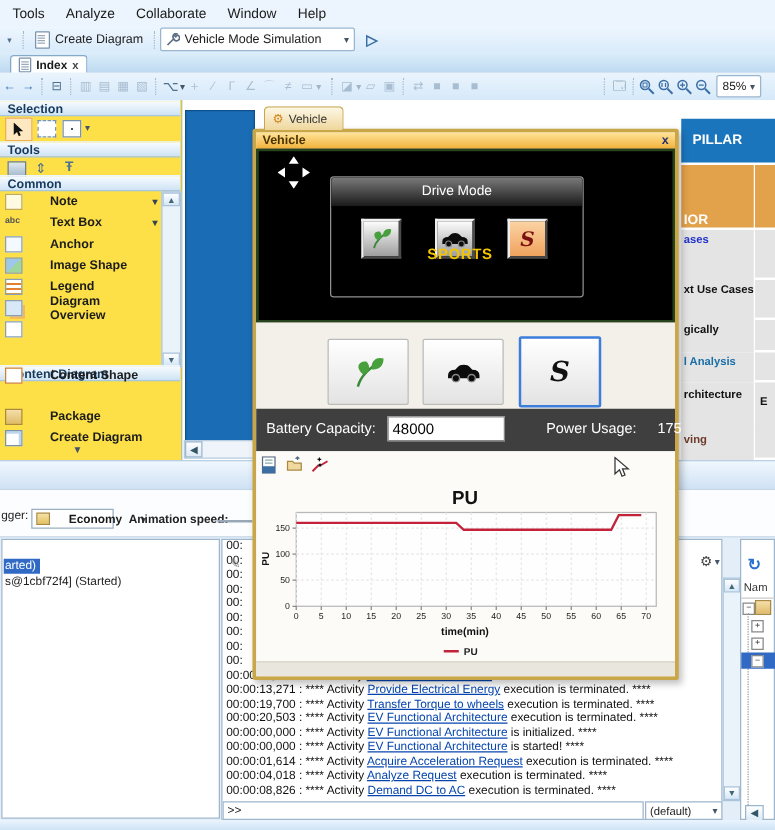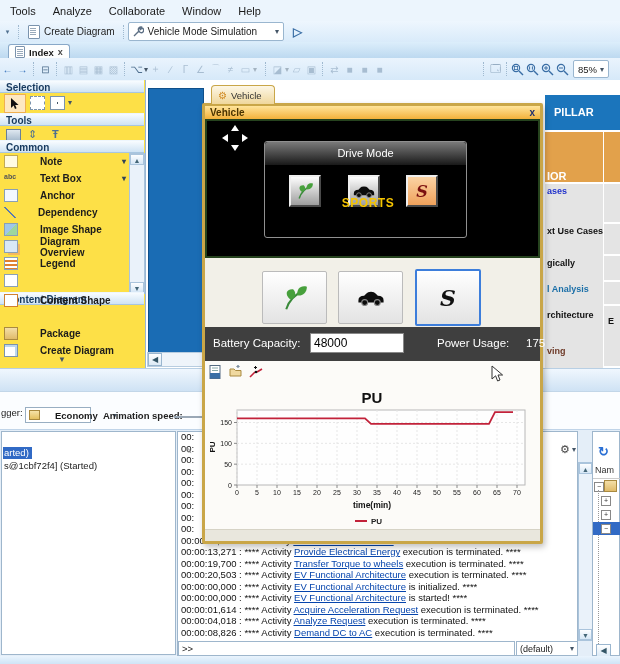--- a/index.html
+++ b/index.html
@@ -221,34 +221,30 @@
       <div class="pi">
           <span class="pic i-text">abc</span>
           <span>Text Box</span>
           <span class="pdd">▾</span>
         </div>
       <div class="pi">
           <span class="pic i-anchor"></span>
           <span>Anchor</span>
         </div>
       <div class="pi">
-          <span class="pic i-dep"></span>
-          <span>Dependency</span>
-        </div>
-      <div class="pi">
           <span class="pic i-img"></span>
           <span>Image Shape</span>
         </div>
       <div class="pi">
+          <span class="pic i-legend"></span>
+          <span>Legend</span>
+        </div>
+      <div class="pi">
           <span class="pic i-do"></span>
           <span>Diagram Overview</span>
-        </div>
-      <div class="pi">
-          <span class="pic i-legend"></span>
-          <span>Legend</span>
         </div>
       <div class="pi">
           <span class="pic"></span>
         </div>
     </div>
     <div class="vscroll" style="left:129px;top:73px;width:14px;height:139px;">
       <div class="sarrow" style="top:0;">▲</div>
       <div class="sarrow" style="bottom:0;">▼</div>
     </div>
     <div class="phead" style="top:212px;">Content Diagram</div>

